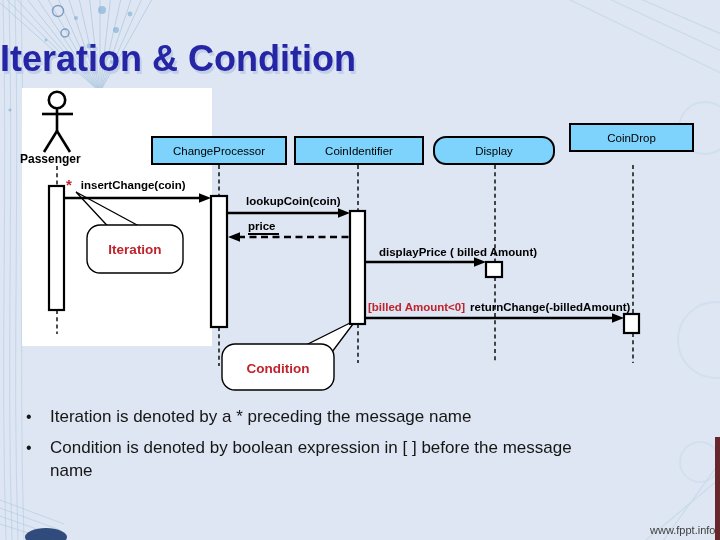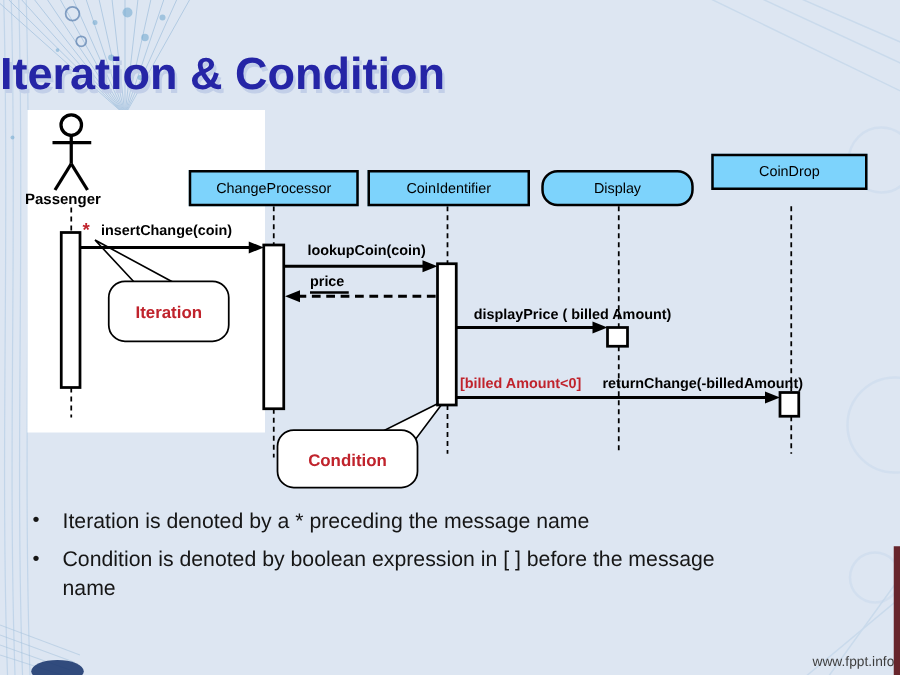--- a/index.html
+++ b/index.html
@@ -26,21 +26,21 @@
     font-weight:normal; font-size:11.5px; color:#000;
   }
   .actor-label { left:20px; top:152px; font-size:12px; }
   .msg-insert { left:66px; top:179px; display:flex; align-items:flex-start; }
   .msg-insert .star { color:#c0232c; font-size:15px; line-height:12px; margin-right:9px; }
   .msg-lookup { left:246px; top:195px; }
   .msg-price  { left:248px; top:220px;text-align:right; }
   .msg-price span { border-bottom:2px solid #000; padding:0 3px 1px 0; display:inline-block; }
   .msg-displayprice { left:379px; top:246px; }
   .msg-return { left:368px; top:301px; }
-  .msg-return .cond { color:#c0232c; margin-right:17px; }
+  .msg-return .cond { color:#c0232c; margin-right:5px; }
   .callout-text {
     position:absolute; display:flex; align-items:center; justify-content:center;
     color:#c0232c; font-weight:bold; font-size:13.5px;
   }
   .callout-text.iteration { left:87px; top:225px; width:96px; height:48px; }
   .callout-text.condition { left:222px; top:344px; width:112px; height:48px; }
   .bullets { position:absolute; left:26px; top:406px; width:640px; color:#161616; }
   .bullet-item { display:flex; margin-bottom:9px; font-size:17px; line-height:1.32; }
   .bullet-dot { width:24px; flex:0 0 24px; font-size:16px; }
   .bullet-text { max-width:565px; }

